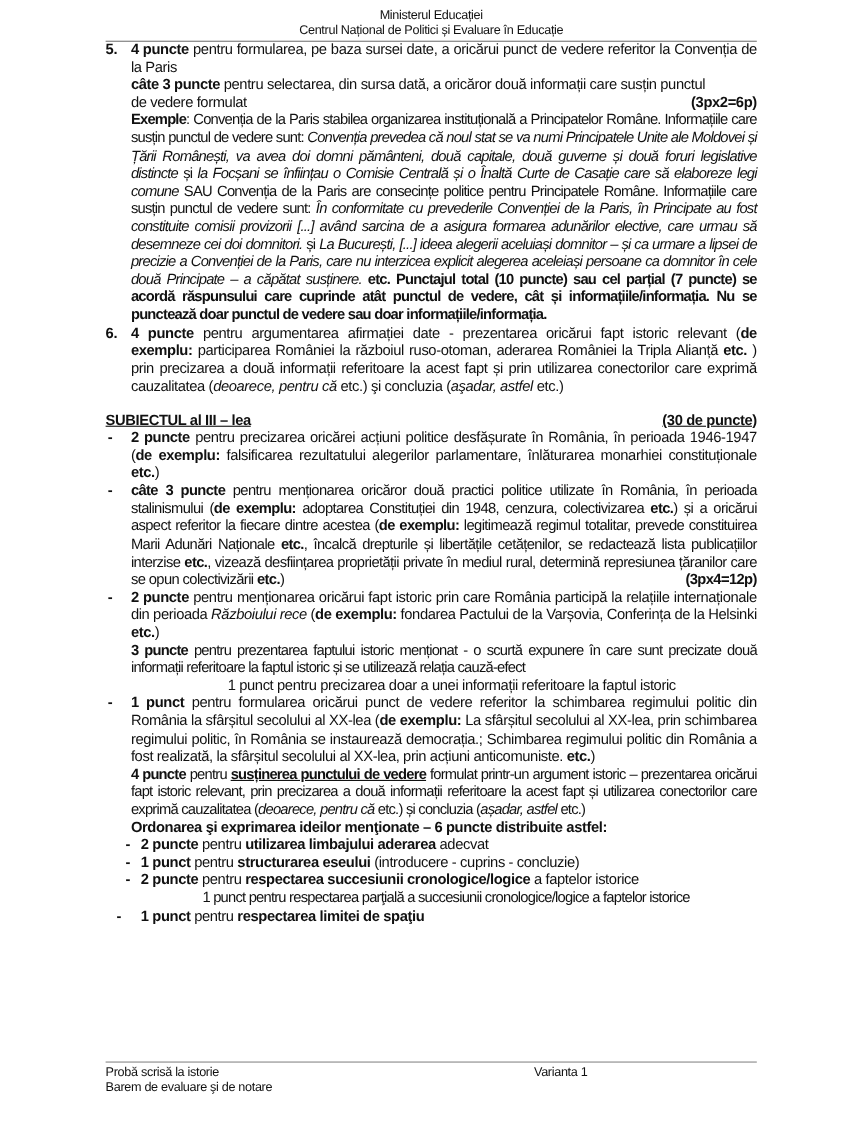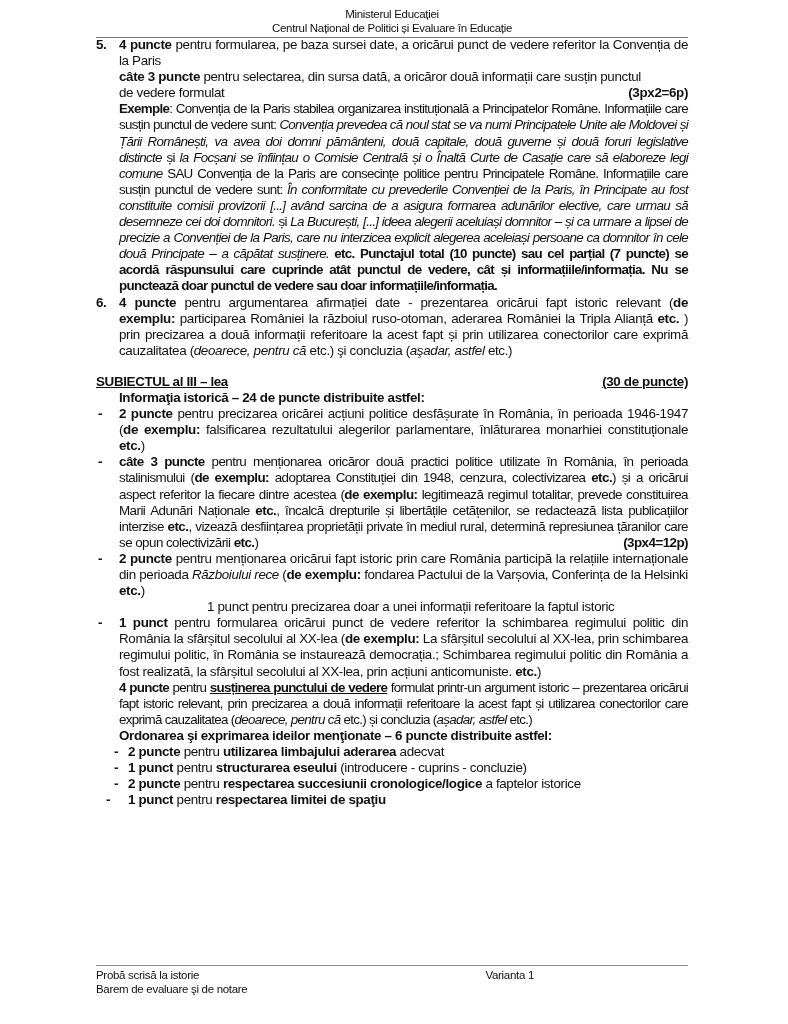--- a/index.html
+++ b/index.html
@@ -61,39 +61,41 @@
 
     <div class="item just">
       <span class="num">6.</span>
       <span class="b">4 puncte</span><span> pentru argumentarea afirmației date - prezentarea oricărui fapt istoric relevant (</span><span class="b">de exemplu:</span><span> participarea României la războiul ruso-otoman, aderarea României la Tripla Alianță </span><span class="b">etc.</span><span> ) prin precizarea a două informații referitoare la acest fapt și prin utilizarea conectorilor care exprimă cauzalitatea (</span><span class="i">deoarece, pentru că</span><span> etc.) şi concluzia (</span><span class="i">aşadar, astfel</span><span> etc.)</span>
     </div>
 
     <div class="subject">
       <span>SUBIECTUL al III – lea</span>
       <span>(30 de puncte)</span>
     </div>
-    <div class="subhead">Informaţia istorică – 24 de puncte distribuite astfel:</div>
 
     <div class="dash just">
       <span class="d">-</span>
       <span class="b">2 puncte</span><span> pentru precizarea oricărei acțiuni politice desfășurate în România, în perioada 1946-1947 (</span><span class="b">de exemplu:</span><span> falsificarea rezultatului alegerilor parlamentare, înlăturarea monarhiei constituționale </span><span class="b">etc.</span><span>)</span>
     </div>
 
     <div class="dash">
       <span class="d">-</span>
       <div class="just cond2">
         <span class="b">câte 3 puncte</span><span> pentru menționarea oricăror două practici politice utilizate în România, în perioada stalinismului (</span><span class="b">de exemplu:</span><span> adoptarea Constituției din 1948, cenzura, colectivizarea </span><span class="b">etc.</span><span>) și a oricărui aspect referitor la fiecare dintre acestea (</span><span class="b">de exemplu:</span><span> legitimează regimul totalitar, prevede constituirea Marii Adunări Naționale </span><span class="b">etc.</span><span>, încalcă drepturile și libertățile cetățenilor, se redactează lista publicațiilor interzise </span><span class="b">etc.</span><span>, vizează desființarea proprietății private în mediul rural, determină represiunea țăranilor care se opun colectivizării </span><span class="b">etc.</span><span>)</span>
         <span class="b" style="float:right">(3px4=12p)</span>
       </div>
     </div>
 
     <div class="dash">
       <span class="d">-</span>
       <div class="just">
         <span class="b">2 puncte</span><span> pentru menționarea oricărui fapt istoric prin care România participă la relațiile internaționale din perioada </span><span class="i">Războiului rece</span><span> (</span><span class="b">de exemplu:</span><span> fondarea Pactului de la Varșovia, Conferința de la Helsinki </span><span class="b">etc.</span><span>)</span>
+      </div>
+      <div class="just cond">
+        <span class="b">3 puncte</span><span> pentru prezentarea faptului istoric menționat - o scurtă expunere în care sunt precizate două informații referitoare la faptul istoric și se utilizează relația cauză-efect</span>
       </div>
       <div class="partial">1 punct pentru precizarea doar a unei informații referitoare la faptul istoric</div>
     </div>
 
     <div class="dash">
       <span class="d">-</span>
       <div class="just">
         <span class="b">1 punct</span><span> pentru formularea oricărui punct de vedere referitor la schimbarea regimului politic din România la sfârșitul secolului al XX-lea (</span><span class="b">de exemplu:</span><span> La sfârșitul secolului al XX-lea, prin schimbarea regimului politic, în România se instaurează democrația.; Schimbarea regimului politic din România a fost realizată, la sfârșitul secolului al XX-lea, prin acțiuni anticomuniste. </span><span class="b">etc.</span><span>)</span>
       </div>
       <div class="just cond">
@@ -110,20 +112,21 @@
 
     <div class="ord-dash">
       <span class="d">-</span>
       <span class="b">1 punct</span><span> pentru </span><span class="b">structurarea eseului</span><span> (introducere - cuprins - concluzie)</span>
     </div>
 
     <div class="ord-dash">
       <span class="d">-</span>
       <span class="b">2 puncte</span><span> pentru </span><span class="b">respectarea succesiunii cronologice/logice</span><span> a faptelor istorice</span>
     </div>
+    <div class="partial cond">1 punct pentru respectarea parţială a succesiunii cronologice/logice a faptelor istorice</div>
 
     <div class="ord-dash" style="padding-left:32px;">
       <span class="d" style="left:10px">-</span>
       <span class="b">1 punct</span><span> pentru </span><span class="b">respectarea limitei de spaţiu</span>
     </div>
 
   </div>
 
   <div class="footer-rule"></div>
   <div class="footer-left">

